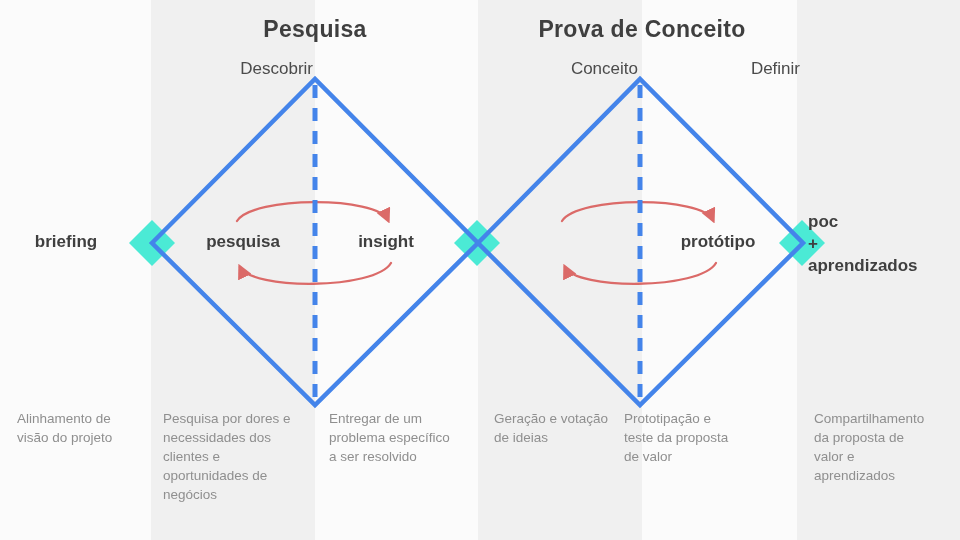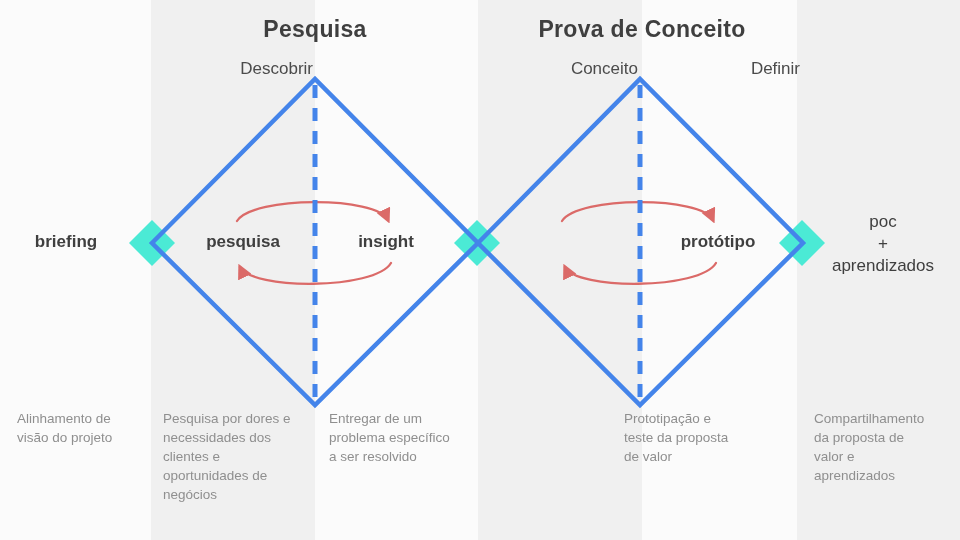--- a/index.html
+++ b/index.html
@@ -25,22 +25,22 @@
   }
   .phase-label{
     top:59px;width:160px;text-align:right;
     font-size:17px;font-weight:500;color:var(--text_phase);
   }
   .keyword{
     top:232px;width:150px;text-align:center;
     font-size:17px;font-weight:700;color:var(--text_dark);
   }
   .milestone-end{
-    top:211px;left:808px;width:150px;text-align:center;
-    font-size:17px;font-weight:400;color:var(--text_dark);
+    top:211px;left:808px;width:150px;text-align:left;
+    font-size:17px;font-weight:700;color:var(--text_dark);
     line-height:22px;
   }
   .desc{
     top:410px;width:152px;
     font-size:13.5px;line-height:1.4;color:var(--text_desc);
   }
 </style>
 </head>
 <body>
 
@@ -102,20 +102,22 @@
   <div class="txt desc" style="left:163px">Pesquisa por dores e
 necessidades dos
 clientes e
 oportunidades de
 negócios</div>
   <div class="txt desc" style="left:17px">Alinhamento de
 visão do projeto</div>
   <div class="txt desc" style="left:329px">Entregar de um
 problema específico
 a ser resolvido</div>
+  <div class="txt desc" style="left:494px">Geração e votação
+de ideias</div>
   <div class="txt desc" style="left:624px">Prototipação e
 teste da proposta
 de valor</div>
   <div class="txt desc" style="left:814px">Compartilhamento
 da proposta de
 valor e
 aprendizados</div>
 
 </div>
 

